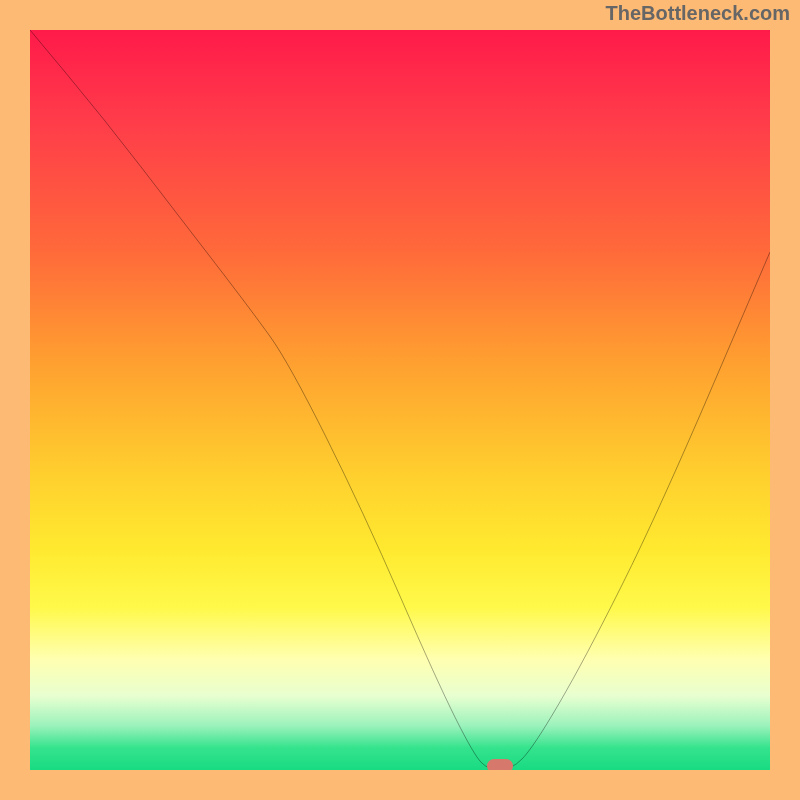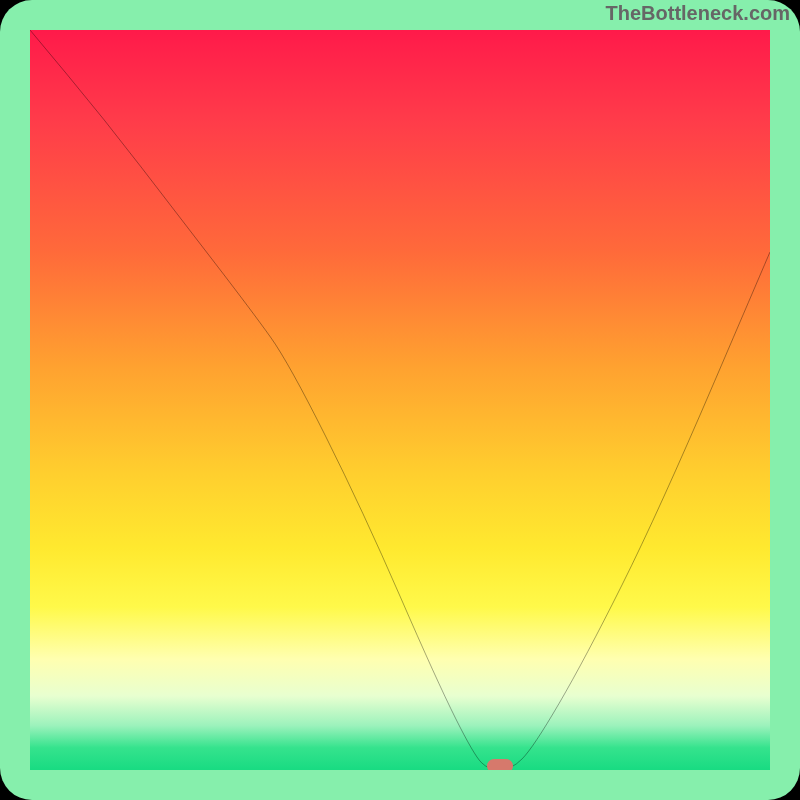--- a/index.html
+++ b/index.html
@@ -8,22 +8,21 @@
     width: 800px;
     height: 800px;
     background: #000;
     font-family: Arial, Helvetica, sans-serif;
     overflow: hidden;
   }
   .outer {
     position: relative;
     width: 800px;
     height: 800px;
-    background: #86efac;
-    border-radius: 32px;
+    background: #fdba74;
   }
   .watermark {
     position: absolute;
     top: 2px;
     right: 10px;
     color: #666;
     font-size: 20px;
     font-weight: bold;
     z-index: 4;
   }

